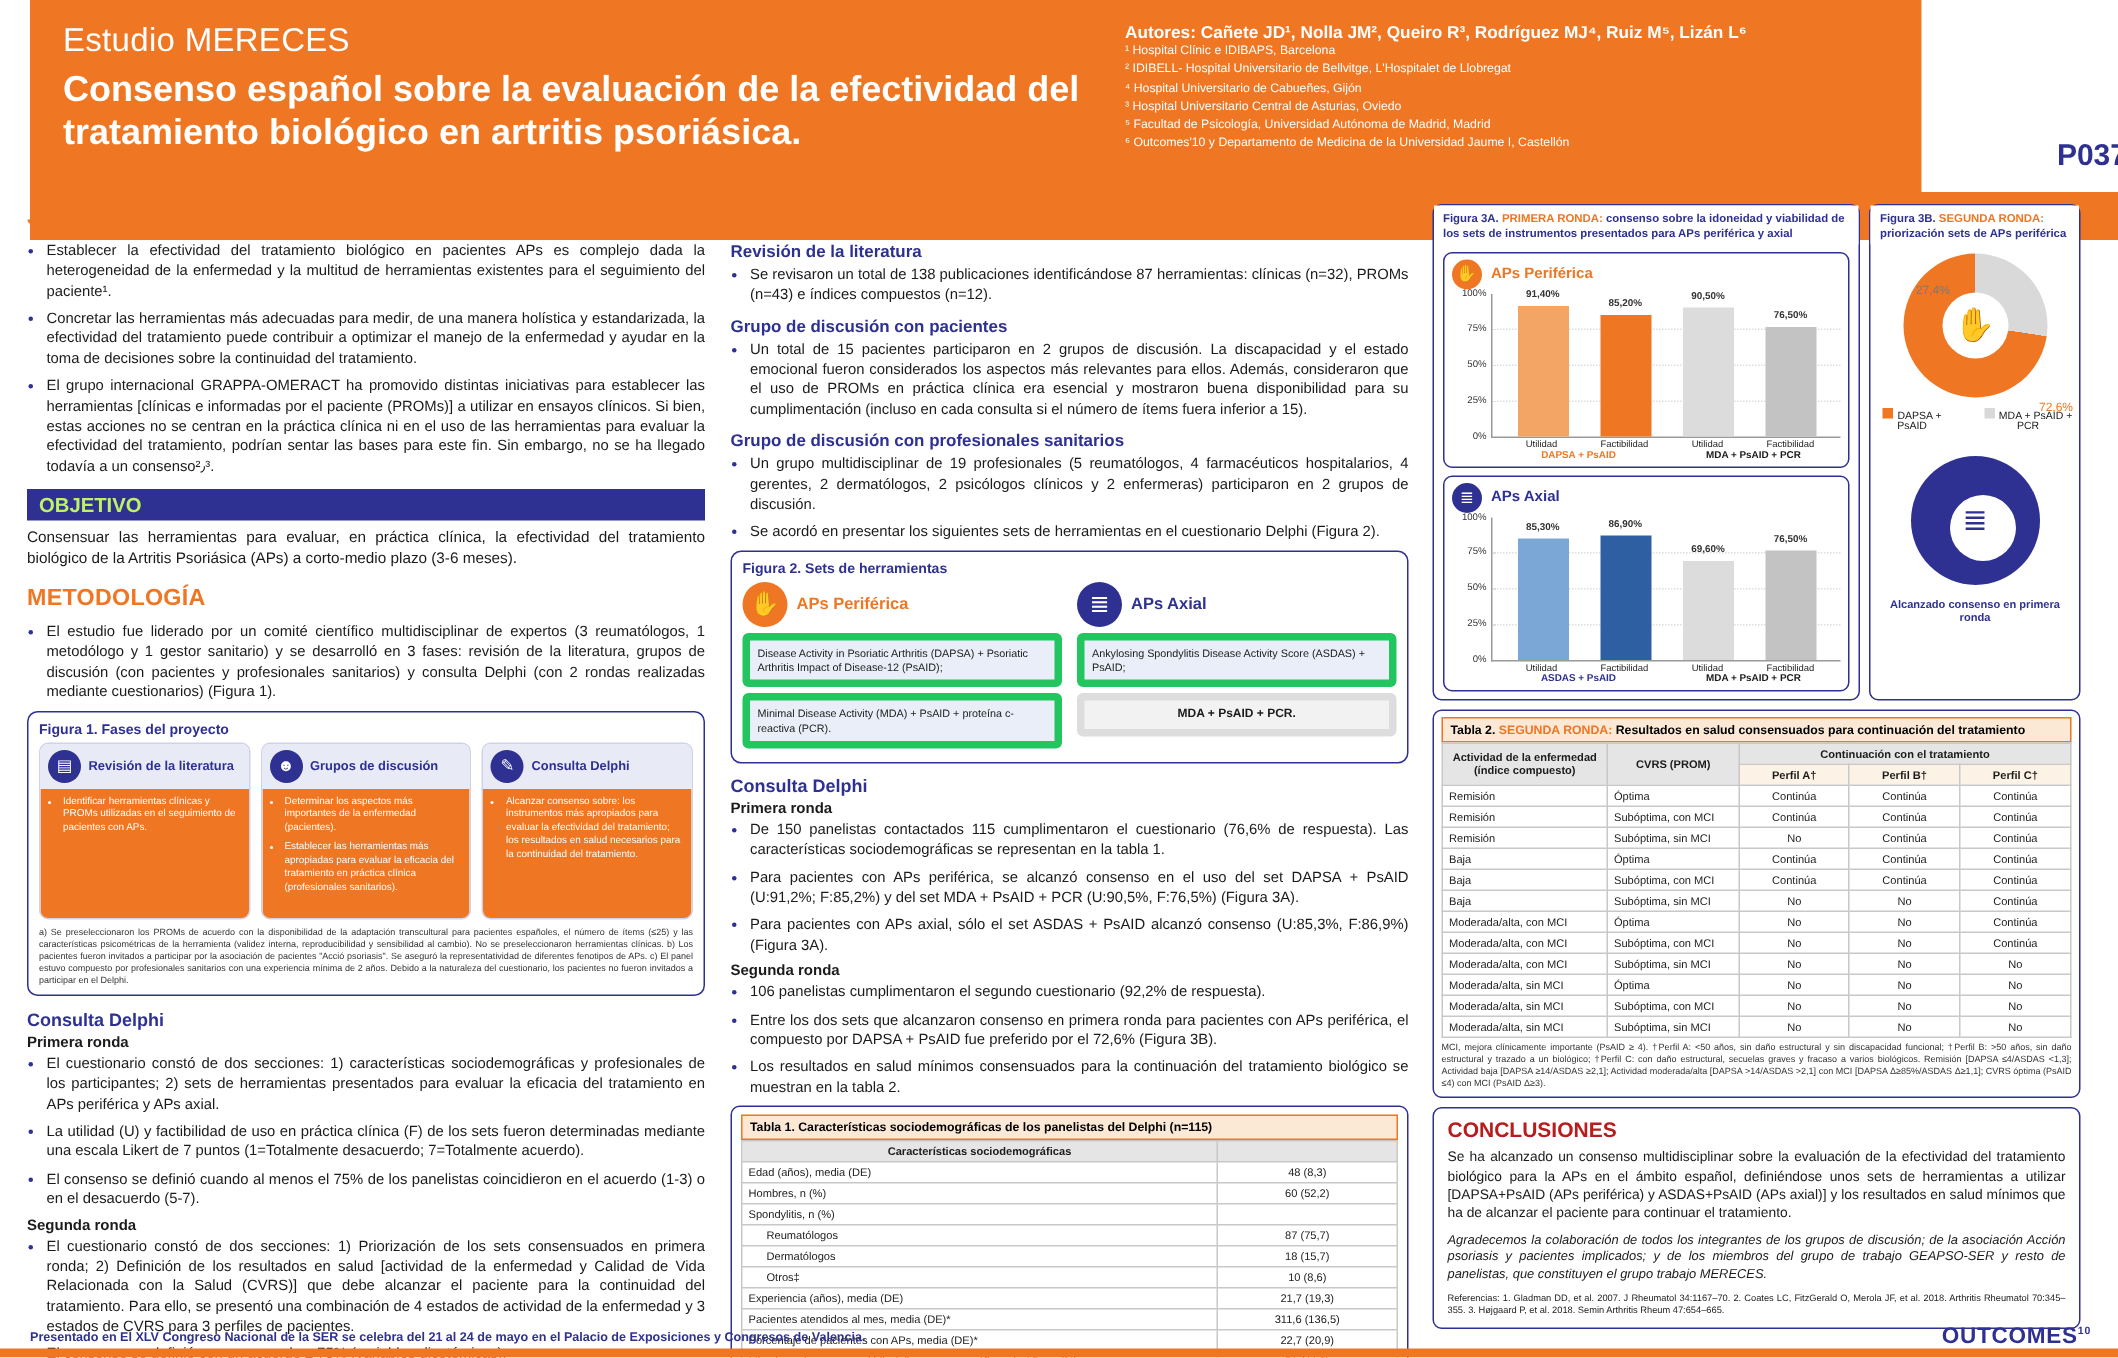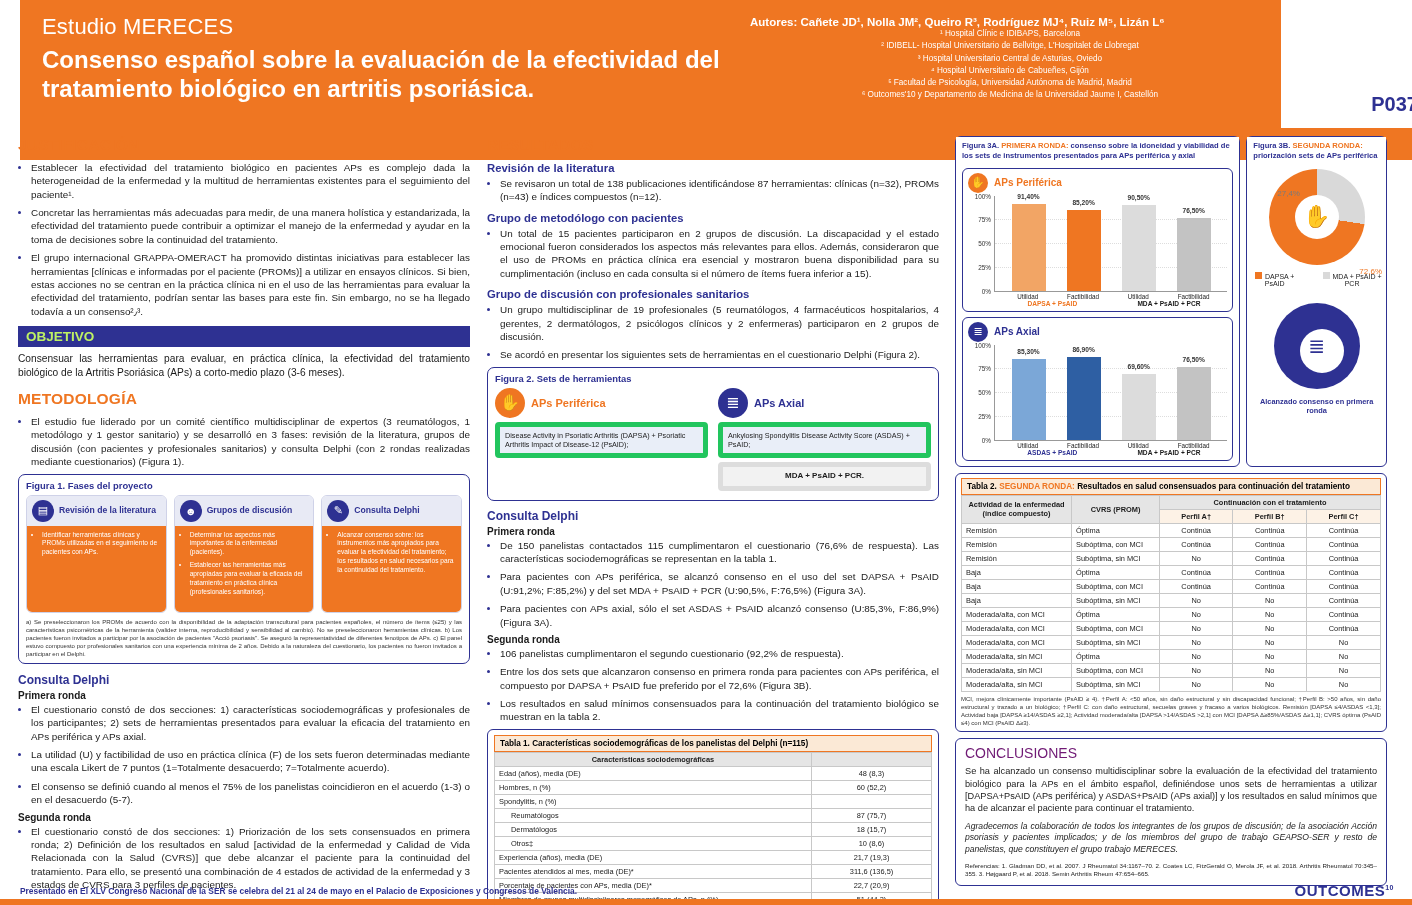--- a/index.html
+++ b/index.html
@@ -13,21 +13,21 @@
   }
   .poster { position:relative; width:1412px; height:905px; }
 
   
   .header { position:absolute; left:0; top:0; width:1412px; height:160px; background:#ef7622;margin-left:20px; }
   .header-title { position:absolute; left:22px; top:14px; width:700px; color:#fff; }
   .study-name { font-size:22px; font-weight:400; letter-spacing:.2px; }
   .main-title { font-size:24px; font-weight:bold; line-height:1.22; margin-top:5px; }
   .authors-box { position:absolute; left:730px; top:16px; width:520px; color:#fff; }
   .authors-line { font-size:11.5px; font-weight:bold; }
-  .aff { font-size:8.2px; line-height:1.5;text-align:center; }
+  .aff { font-size:8.2px; line-height:1.5; }
   .header-right { position:absolute; right:0; top:0; width:151px; height:128px; background:#fff; }
   .pcode { position:absolute; right:14px; bottom:12px; font-size:20px; font-weight:bold; color:#2e3192; }
 
   
   .col { position:absolute; top:136px; }
   .col1 { left:18px; width:452px; }
   .col2 { left:487px; width:452px; }
   .col3 { left:955px; width:432px; }
 
   h2.sect { color:#ef7622; font-size:15.5px; font-weight:bold; margin:0 0 7px 0; letter-spacing:.2px; }
@@ -113,21 +113,21 @@
   .donut::after { content:""; position:absolute; left:26px; top:26px; width:44px; height:44px;
      background:#fff; border-radius:50%; }
   .donut .ic { position:absolute; left:0; top:0; width:96px; height:96px; display:flex;
      align-items:center; justify-content:center; font-size:22px; color:#ef7622; z-index:2;}
   .dlabel { position:absolute; font-size:8px; font-weight:normal;padding-left:24px; }
   .legend { font-size:7px; margin-top:7px; display:flex; justify-content:center; gap:16px; }
   .legend .sq { display:inline-block; width:7px; height:7px; margin-right:3px; }
 
   
   .concl { border:1.4px solid #2e3192; border-radius:6px; padding:6px 9px; margin-top:6px; }
-  .concl h2 { color:#701a75; font-size:14px; font-weight:normal; margin:0 0 4px 0; }
+  .concl h2 { color:#b91c1c; font-size:14px; font-weight:bold; margin:0 0 4px 0; }
   .concl p { font-size:9.2px; line-height:1.35; margin:0 0 6px 0; text-align:justify; }
   .concl .ital { font-style:italic; font-size:8.6px; }
   .refs { font-size:6.2px; line-height:1.4; text-align:justify; }
 
   
   .footer { position:absolute; left:0; bottom:0; width:1412px; height:32px; }
   .footer-text { position:absolute; left:20px; bottom:9px; font-size:8.4px; font-weight:bold; color:#2e3192; }
   .footer-logo { position:absolute; right:18px; bottom:6px; font-size:15px; font-weight:bold; color:#2e3192; letter-spacing:.5px;}
   .footer-logo sup { font-size:7px; }
   .bottom-bar { position:absolute; left:0; bottom:0; width:1412px; height:6px; background:#ef7622; }
@@ -143,22 +143,22 @@
       <div class="main-title">Consenso español sobre la evaluación de la efectividad del tratamiento biológico en artritis psoriásica.</div>
     </div>
     <div class="authors-box">
       <div class="authors-line">
         <span>Autores:</span>
         <span>Cañete JD¹, Nolla JM², Queiro R³, Rodríguez MJ⁴, Ruiz M⁵, Lizán L⁶</span>
       </div>
       <div class="aff">
         <div>¹ Hospital Clínic e IDIBAPS, Barcelona</div>
         <div>² IDIBELL- Hospital Universitario de Bellvitge, L'Hospitalet de Llobregat</div>
+        <div>⁴ Hospital Universitario de Cabueñes, Gijón</div>
         <div>³ Hospital Universitario Central de Asturias, Oviedo</div>
-        <div>⁴ Hospital Universitario de Cabueñes, Gijón</div>
         <div>⁵ Facultad de Psicología, Universidad Autónoma de Madrid, Madrid</div>
         <div>⁶ Outcomes'10 y Departamento de Medicina de la Universidad Jaume I, Castellón</div>
       </div>
     </div>
     <div class="header-right">
       <div class="pcode">P037</div>
     </div>
   </div>
 
   <div class="col col1">
@@ -237,40 +237,41 @@
   </div>
 
   <div class="col col2">
     <h2 class="sect">RESULTADOS</h2>
 
     <h3 class="sub">Revisión de la literatura</h3>
     <ul class="b">
       <li>Se revisaron un total de 138 publicaciones identificándose 87 herramientas: clínicas (n=32), PROMs (n=43) e índices compuestos (n=12).</li>
     </ul>
 
-    <h3 class="sub">Grupo de metodólogo con pacientes</h3>
+    <h3 class="sub">Grupo de discusión con pacientes</h3>
     <ul class="b">
       <li>Un total de 15 pacientes participaron en 2 grupos de discusión. La discapacidad y el estado emocional fueron considerados los aspectos más relevantes para ellos. Además, consideraron que el uso de PROMs en práctica clínica era esencial y mostraron buena disponibilidad para su cumplimentación (incluso en cada consulta si el número de ítems fuera inferior a 15).</li>
     </ul>
 
     <h3 class="sub">Grupo de discusión con profesionales sanitarios</h3>
     <ul class="b">
       <li>Un grupo multidisciplinar de 19 profesionales (5 reumatólogos, 4 farmacéuticos hospitalarios, 4 gerentes, 2 dermatólogos, 2 psicólogos clínicos y 2 enfermeras) participaron en 2 grupos de discusión.</li>
       <li>Se acordó en presentar los siguientes sets de herramientas en el cuestionario Delphi (Figura 2).</li>
     </ul>
 
     <div class="figbox">
       <div class="figtitle">Figura 2. Sets de herramientas</div>
       <div class="sets">
         <div class="setcol">
           <div class="sethead">
             <div class="seticon">✋</div>
             <div class="setname">APs Periférica</div>
           </div>
           <div class="setbox">Disease Activity in Psoriatic Arthritis (DAPSA) + Psoriatic Arthritis Impact of Disease-12 (PsAID);</div>
+          <div class="setbox">Minimal Disease Activity (MDA) + PsAID + proteína c-reactiva (PCR).</div>
         </div>
         <div class="setcol">
           <div class="sethead">
             <div class="seticon blue">≣</div>
             <div class="setname blue">APs Axial</div>
           </div>
           <div class="setbox">Ankylosing Spondylitis Disease Activity Score (ASDAS) + PsAID;</div>
           <div class="setbox plain">MDA + PsAID + PCR.</div>
         </div>
       </div>

